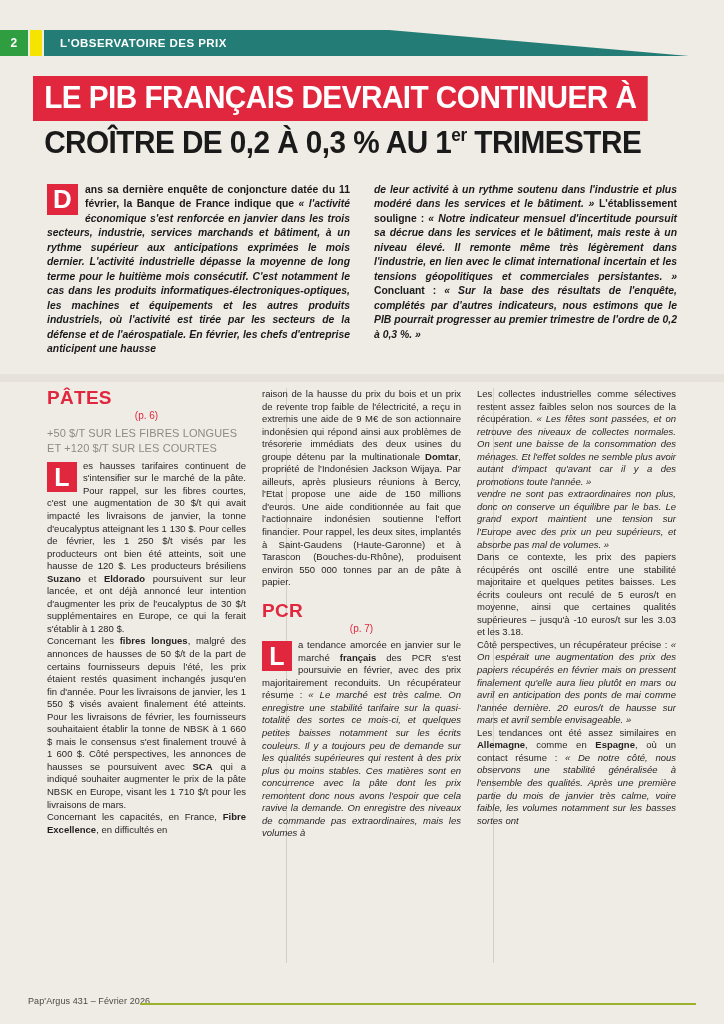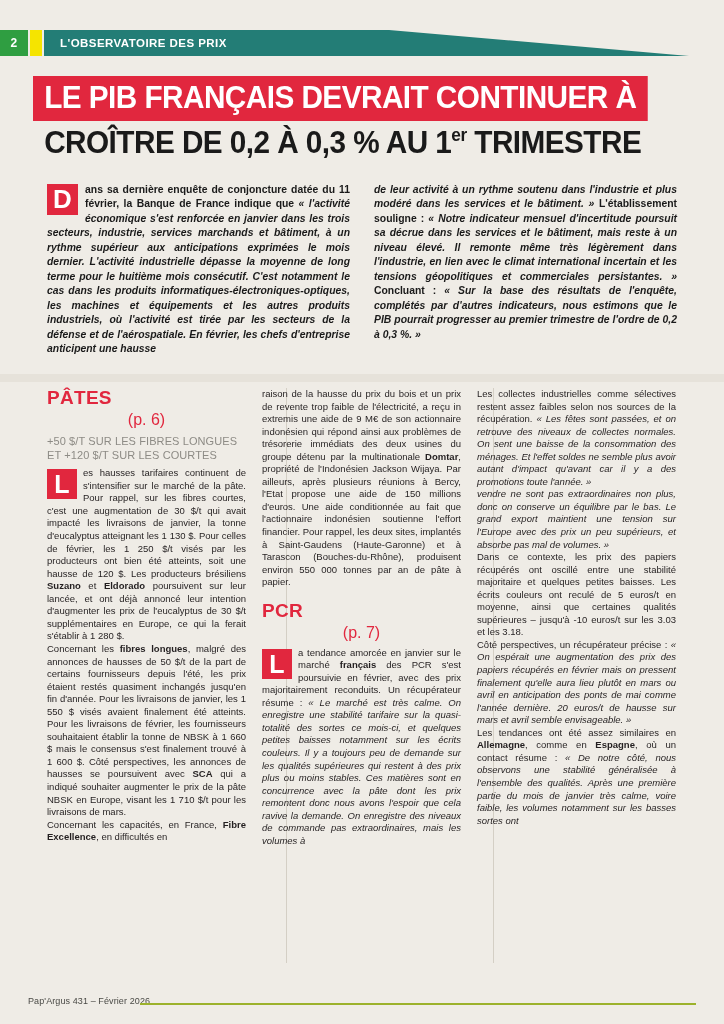--- a/index.html
+++ b/index.html
@@ -196,21 +196,21 @@
     color: #e1273e;
     font-size: 19px;
     font-weight: bold;
     letter-spacing: 0.3px;
     line-height: 1.1;
     margin: 0 0 1px 0;
   }
   .sec-page {
     text-align: center;
     color: #e1273e;
-    font-size: 16px;
+    font-size: 10px;
     font-weight: normal;
     line-height: 1.25;
     margin: 0 0 4px 0;
   }
   .sec-sub {
     text-align: left;
     color: #8d8b85;
     font-size: 11px;
     line-height: 14.2px;
     letter-spacing: 0.1px;

